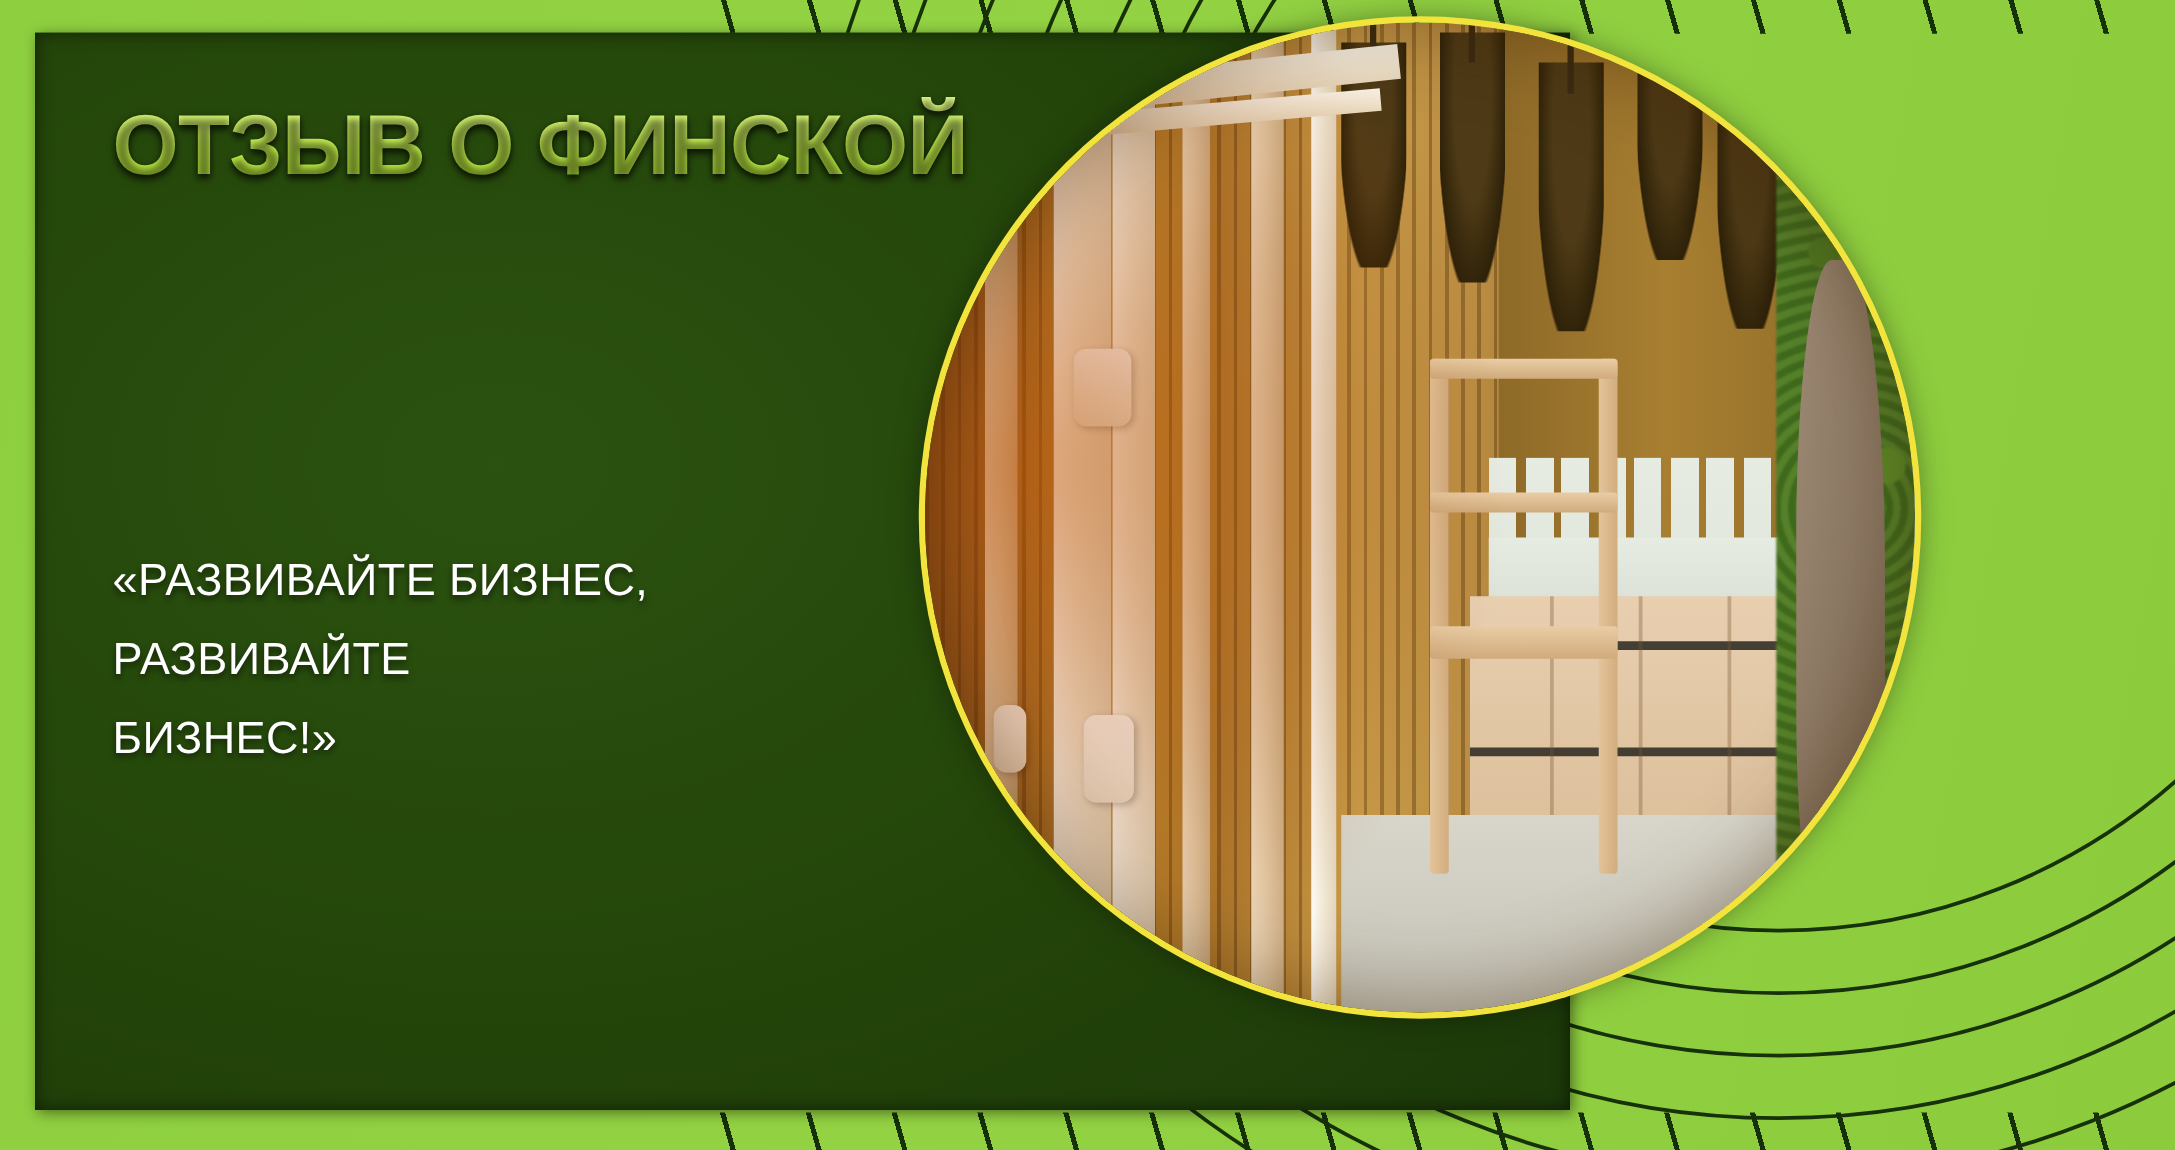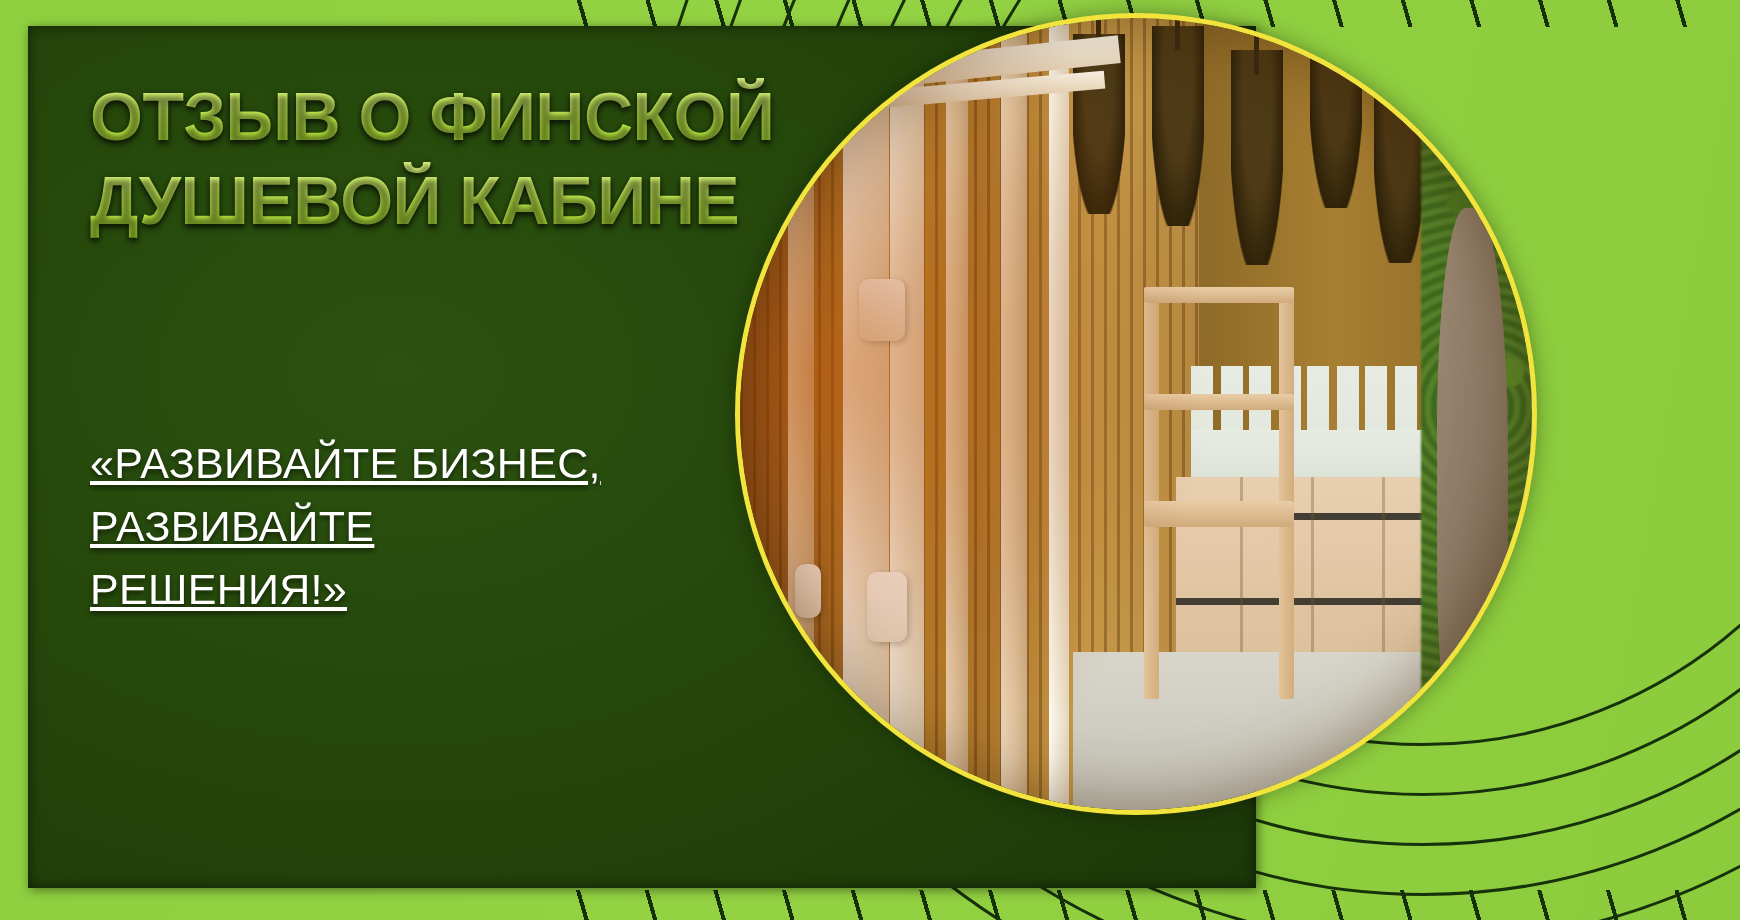--- a/index.html
+++ b/index.html
@@ -47,24 +47,23 @@
       -webkit-background-clip:text;background-clip:text;
       -webkit-text-fill-color:transparent;
       text-shadow:0 3px 5px rgba(0,0,0,.45);
       filter:drop-shadow(0 2px 3px rgba(0,0,0,.5));
       white-space:nowrap;
   }
 
   
   #subhead{position:absolute;left:62px;top:406px;width:720px;}
   #subhead .ln{
-      display:block;font-size:43px;line-height:63px;font-weight:400;
+      display:block;font-size:36px;line-height:63px;font-weight:400;
       color:#ffffff;letter-spacing:.3px;white-space:nowrap;
       text-shadow:0 3px 5px rgba(0,0,0,.55);
-      text-decoration:underline;
   }
 
   
   #photo-wrap{position:absolute;left:740px;top:18px;width:792px;height:792px;
      border-radius:50%;
      box-shadow:0 0 0 5px #f2e43c, 0 0 26px rgba(0,0,0,.5);
      overflow:hidden;}
   #photo{position:absolute;inset:0;border-radius:50%;overflow:hidden;}
 
   
@@ -156,27 +155,26 @@
     <div class="arc" style="left:940px;top:-220px;width:960px;height:960px;"></div>
   </div>
 
   <div class="slashes-top"></div>
   <div class="slashes-bottom"></div>
 
   <div id="panel">
 
     <div id="headline">
       <span class="ln">ОТЗЫВ О ФИНСКОЙ</span>
-      <span class="ln">ДУШЕВОЙ КАБИНЕ</span>
     </div>
 
     <div id="subhead">
       <span class="ln">«РАЗВИВАЙТЕ БИЗНЕС,</span>
       <span class="ln">РАЗВИВАЙТЕ</span>
-      <span class="ln">РЕШЕНИЯ!»</span>
+      <span class="ln">БИЗНЕС!»</span>
     </div>
 
   </div>
 
   <div id="photo-wrap">
     <div id="photo">
 
       <div class="p-layer bg-wood"></div>
       <div class="p-layer wood-grain"></div>
       <div class="p-layer wall-right"></div>

